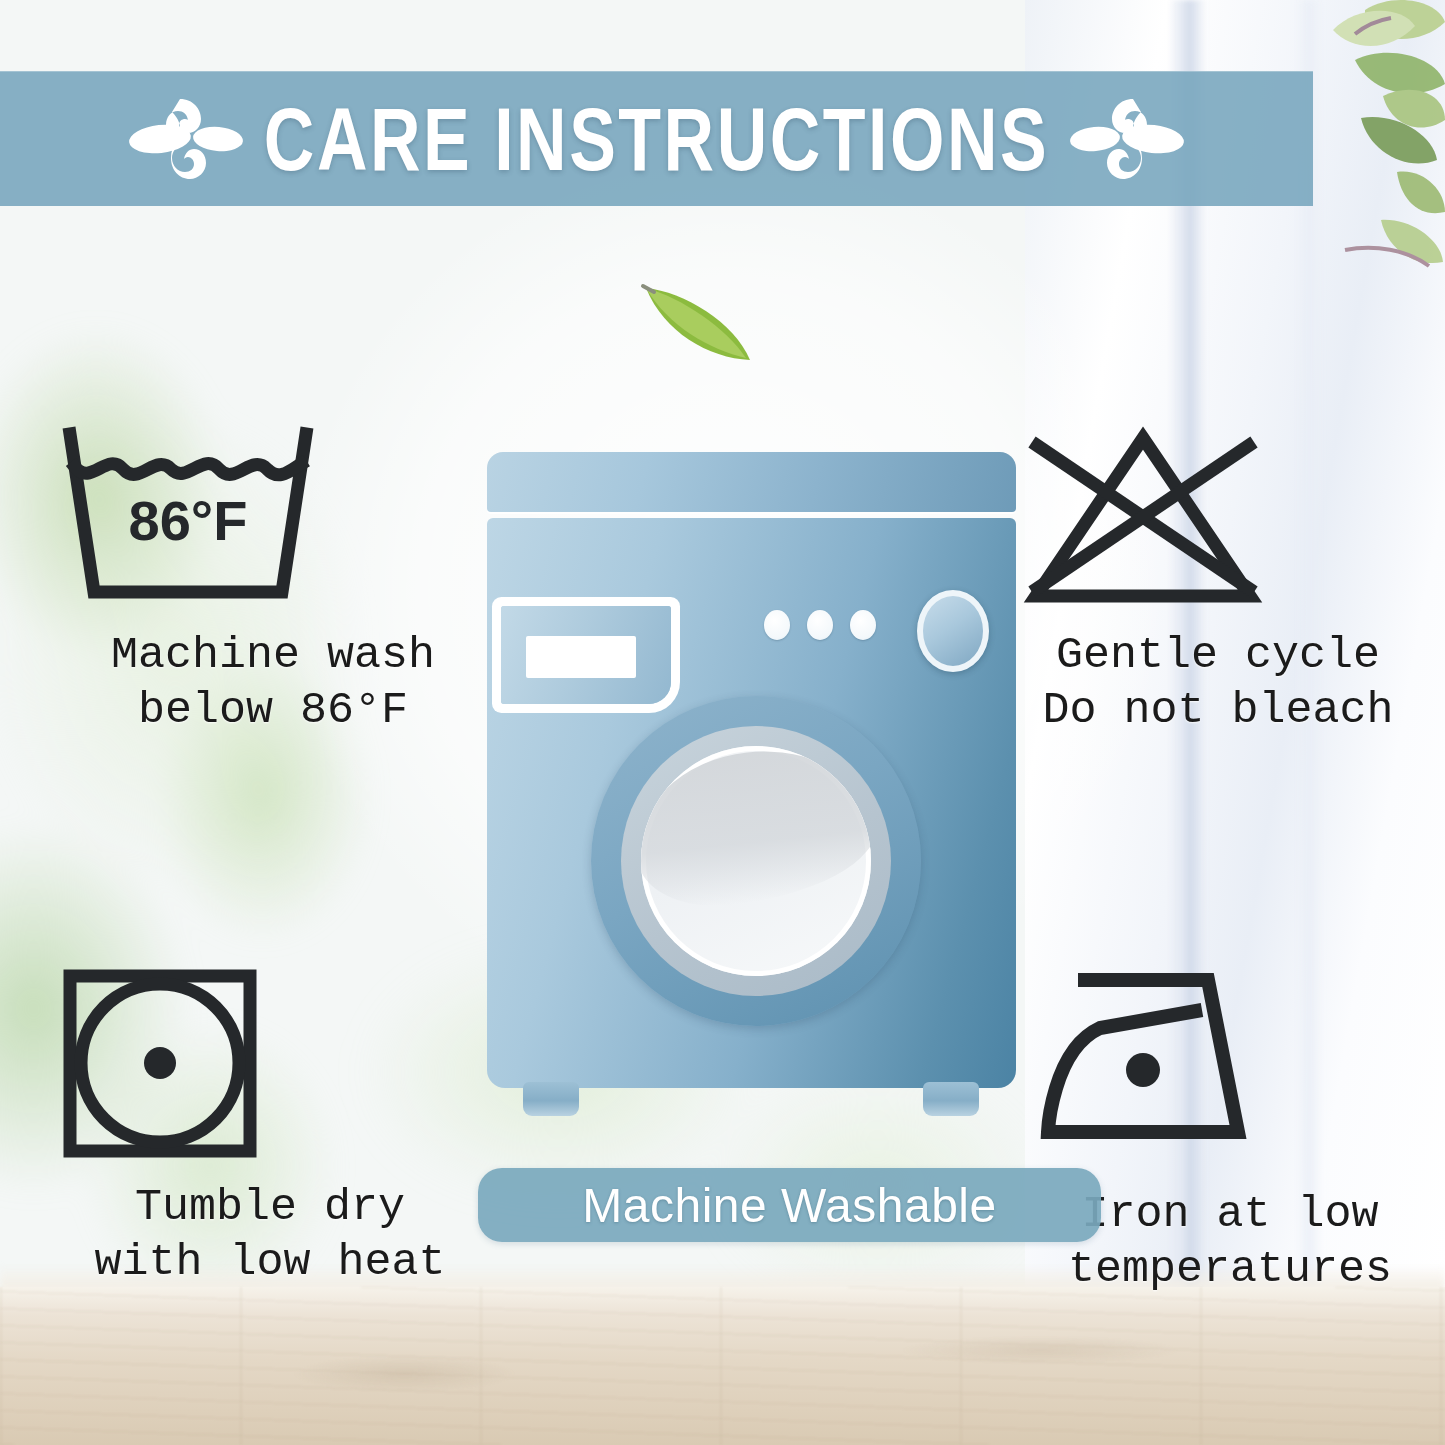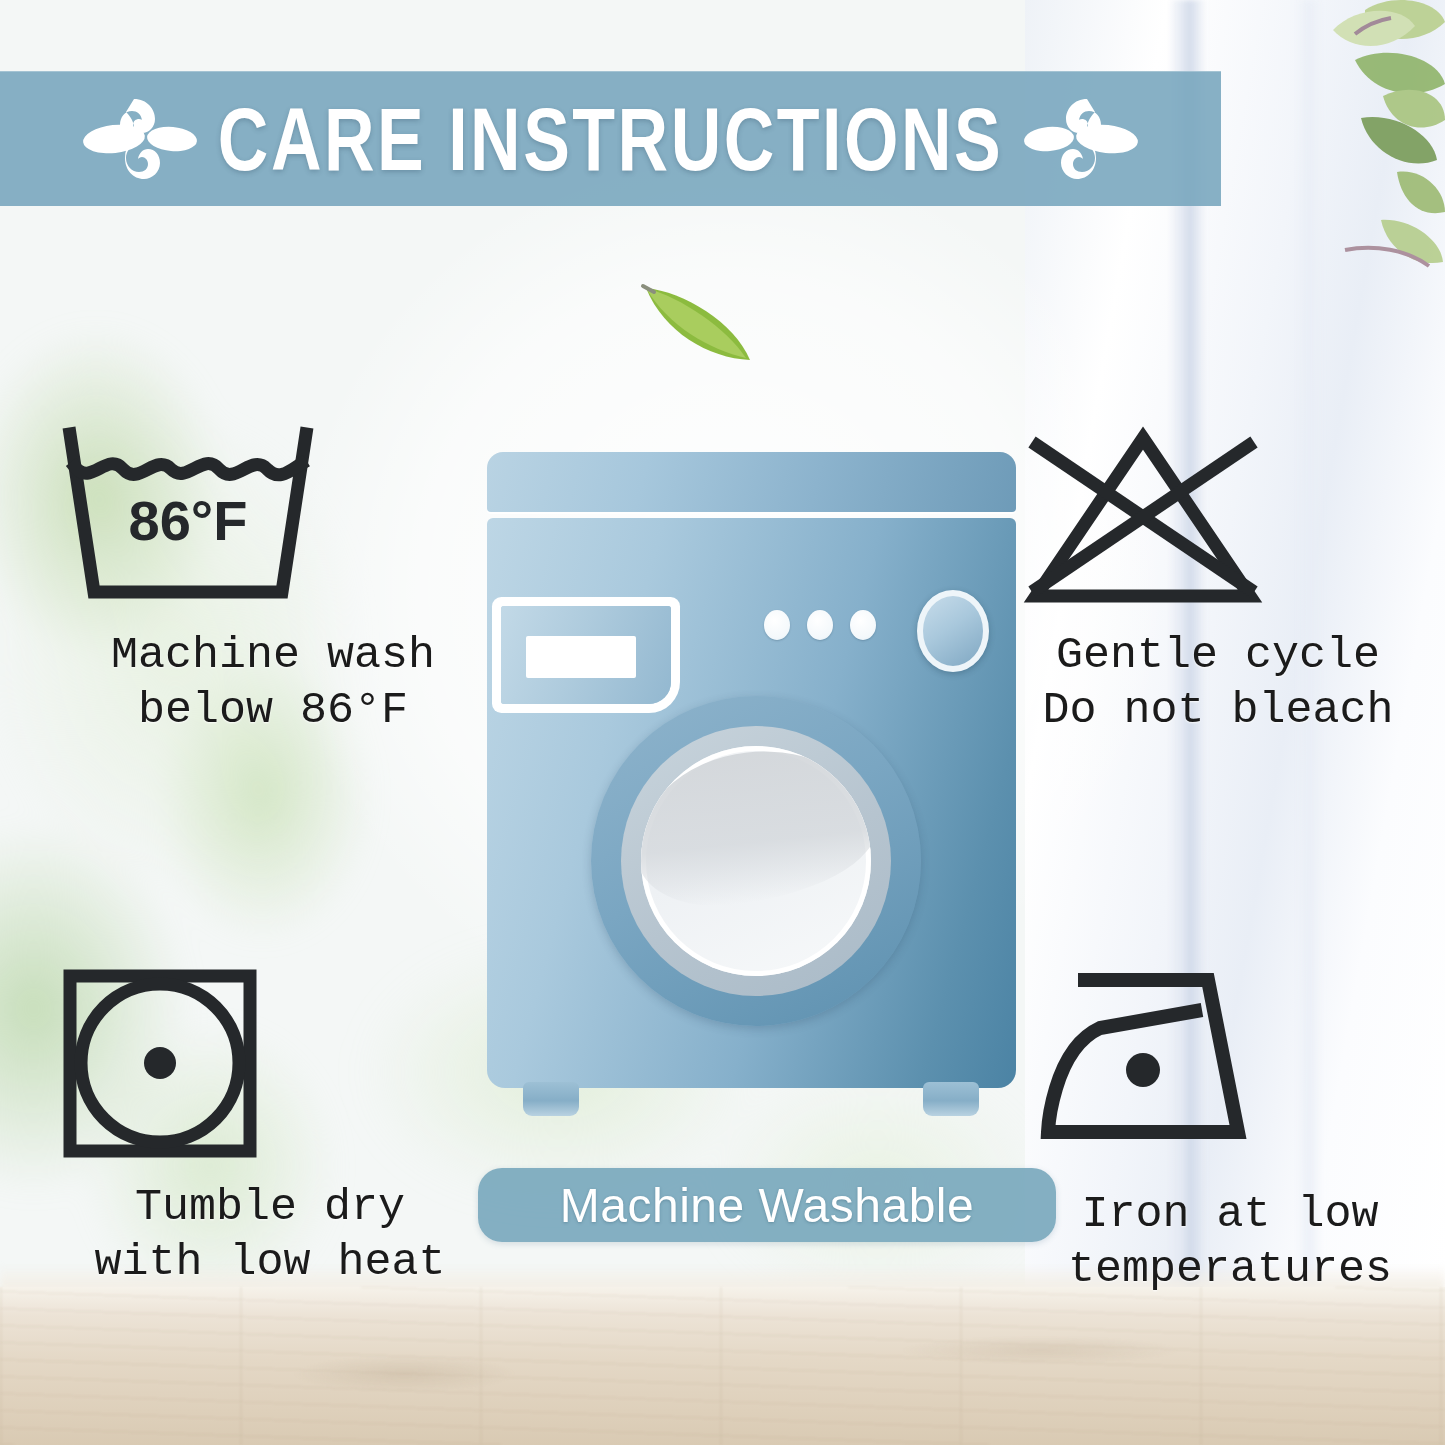--- a/index.html
+++ b/index.html
@@ -67,21 +67,21 @@
     position:absolute;left:0;bottom:152px;width:1445px;height:28px;
     background:linear-gradient(180deg,rgba(255,255,255,0) 0%,rgba(243,238,229,.85) 70%,#f6f2ea 100%);
     filter:blur(3px);
   }
 
   
   .foliage{position:absolute;right:0;top:0;width:230px;height:300px;overflow:hidden;}
 
   
   .banner{
-    position:absolute;left:0;top:71px;width:1221px;height:135px;
+    position:absolute;left:0;top:71px;width:1313px;height:135px;
     background:rgba(118,165,189,.88);
     display:flex;align-items:center;justify-content:center;
     box-shadow:inset 0 1px 0 rgba(255,255,255,.25);
   }
   .banner-title{
     color:#ffffff;font-size:70px;font-weight:700;letter-spacing:2.5px;
     font-family:"Liberation Sans","DejaVu Sans",sans-serif;
     text-shadow:0 2px 5px rgba(40,70,90,.28);
     white-space:nowrap;transform:scaleY(1.28);
   }
@@ -162,21 +162,21 @@
   }
   .w-leg{
     position:absolute;top:630px;width:56px;height:34px;border-radius:6px 6px 9px 9px;
     background:linear-gradient(180deg,#9dc0d5 0%,#86aec7 55%,#b9d2e1 100%);
   }
   .w-leg.l{left:40px;}
   .w-leg.r{left:440px;}
 
   
   .pill{
-    position:absolute;left:478px;top:1168px;width:578px;height:74px;
+    position:absolute;left:478px;top:1168px;width:623px;height:74px;
     border-radius:24px;background:rgba(122,168,189,.92);
     display:flex;align-items:center;justify-content:center;
     box-shadow:0 2px 6px rgba(60,100,125,.18);
   }
   .pill span{
     color:#ffffff;font-size:48px;font-weight:400;letter-spacing:.5px;
     font-family:"Liberation Sans","DejaVu Sans",sans-serif;
     text-shadow:0 1px 3px rgba(40,80,100,.35);
   }
 

